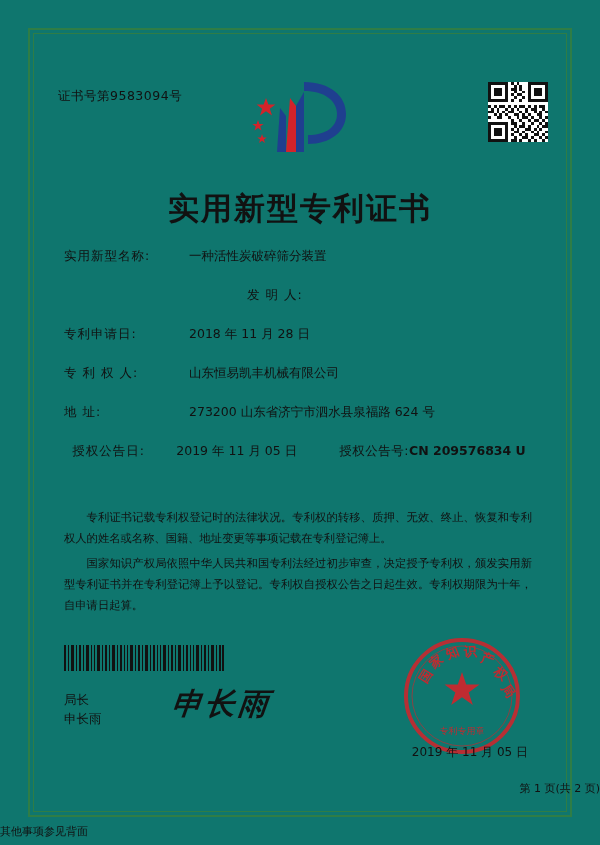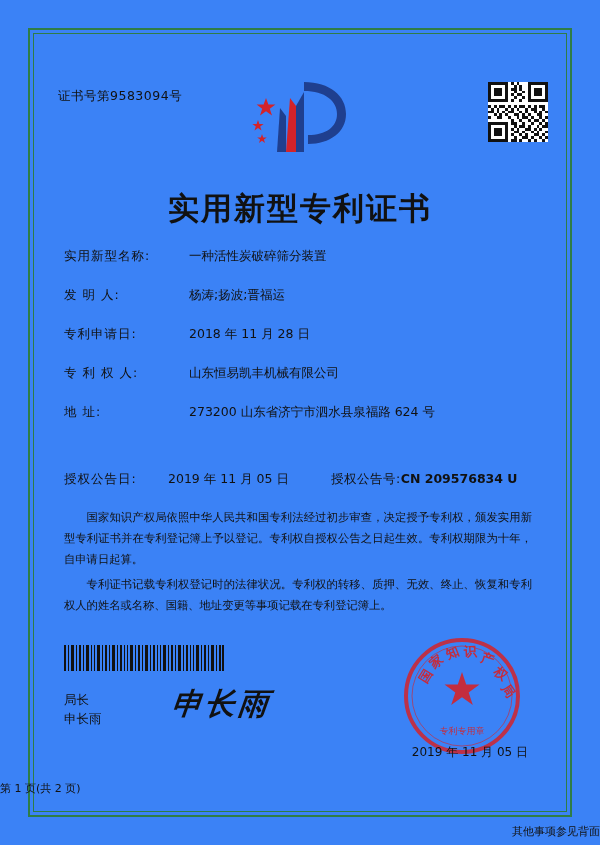--- a/index.html
+++ b/index.html
@@ -13,21 +13,21 @@
     font-family: "Liberation Sans", sans-serif;
     color: #1a1a1a;
     position: relative;
     overflow: hidden;
   }
   .page {
     position: absolute;
     left: 0; top: 0;
     width: 600px;
     height: 845px;
-    background: #3b82f6;
+    background: #0f766e;
   }
   
   .border-outer {
     position: absolute;
     left: 28px; top: 28px;
     width: 544px; height: 789px;
     box-sizing: border-box;
     border: 2px solid #2f7d46;
   }
   .border-inner {
@@ -86,37 +86,37 @@
     width: 470px;
     font-size: 12.5px;
     color: #111;
     font-family: "DejaVu Sans", sans-serif;
   }
   .field-row {
     display: flex;
     align-items: baseline;
     margin-bottom: 22px;
     white-space: nowrap;
+    justify-content: center;
   }
   .field-label {
     width: 104px;
     flex: 0 0 104px;
     letter-spacing: 1px;
   }
   .field-value {
     flex: 1 1 auto;
     margin-left: 21px;
   }
   .field-row.pub {
     margin-bottom: 14px;
   }
   .pub-label2 {
     margin-left: 42px;
     letter-spacing: 0.5px;
-    margin-top: 28px;
   }
   .pub-value2 {
     font-weight: bold;
   }
 
   
   .paragraphs {
     position: absolute;
     left: 64px;
     top: 508px;
@@ -179,31 +179,31 @@
     top: 744px;
     font-size: 12px;
     color: #111;
     font-family: "DejaVu Sans", sans-serif;
   }
 
   .page-num {
     position: absolute;
     left: 0; right: 0;
     top: 781px;
-    text-align: left;
+    text-align: right;
     font-size: 11px;
     color: #111;
     font-family: "DejaVu Sans", sans-serif;
   }
 
   .footer-note {
     position: absolute;
     left: 0; right: 0;
     top: 824px;
-    text-align: right;
+    text-align: left;
     font-size: 11px;
     color: #111;
     font-family: "DejaVu Sans", sans-serif;
   }
 </style>
 </head>
 <body>
 
 <div class="page">
 
@@ -342,21 +342,20 @@
 
   <div class="title">实用新型专利证书</div>
 
   <div class="fields">
     <div class="field-row">
       <span class="field-label">实用新型名称:</span>
       <span class="field-value">一种活性炭破碎筛分装置</span>
     </div>
     <div class="field-row">
       <span class="field-label">发 明 人:</span>
-      <span class="field-value">杨涛;扬波;晋福运</span>
     </div>
     <div class="field-row">
       <span class="field-label">专利申请日:</span>
       <span class="field-value">2018 年 11 月 28 日</span>
     </div>
     <div class="field-row">
       <span class="field-label">专 利 权 人:</span>
       <span class="field-value">山东恒易凯丰机械有限公司</span>
     </div>
     <div class="field-row">
@@ -365,22 +364,22 @@
     </div>
     <div class="field-row pub">
       <span class="field-label">授权公告日:</span>
       <span>2019 年 11 月 05 日</span>
       <span class="pub-label2">授权公告号:</span>
       <span class="pub-value2">CN 209576834 U</span>
     </div>
   </div>
 
   <div class="paragraphs">
+    <p>专利证书记载专利权登记时的法律状况。专利权的转移、质押、无效、终止、恢复和专利权人的姓名或名称、国籍、地址变更等事项记载在专利登记簿上。</p>
     <p>国家知识产权局依照中华人民共和国专利法经过初步审查，决定授予专利权，颁发实用新型专利证书并在专利登记簿上予以登记。专利权自授权公告之日起生效。专利权期限为十年，自申请日起算。</p>
-    <p>专利证书记载专利权登记时的法律状况。专利权的转移、质押、无效、终止、恢复和专利权人的姓名或名称、国籍、地址变更等事项记载在专利登记簿上。</p>
   </div>
 
   <svg class="barcode" viewBox="0 0 160 26" shape-rendering="crispEdges">
     <g fill="#111">
       <rect x="0" y="0" width="2" height="26"></rect>
         <rect x="4" y="0" width="1" height="26"></rect>
       <rect x="7" y="0" width="3" height="26"></rect>
         <rect x="12" y="0" width="1" height="26"></rect>
       <rect x="15" y="0" width="2" height="26"></rect>
         <rect x="19" y="0" width="1" height="26"></rect>

